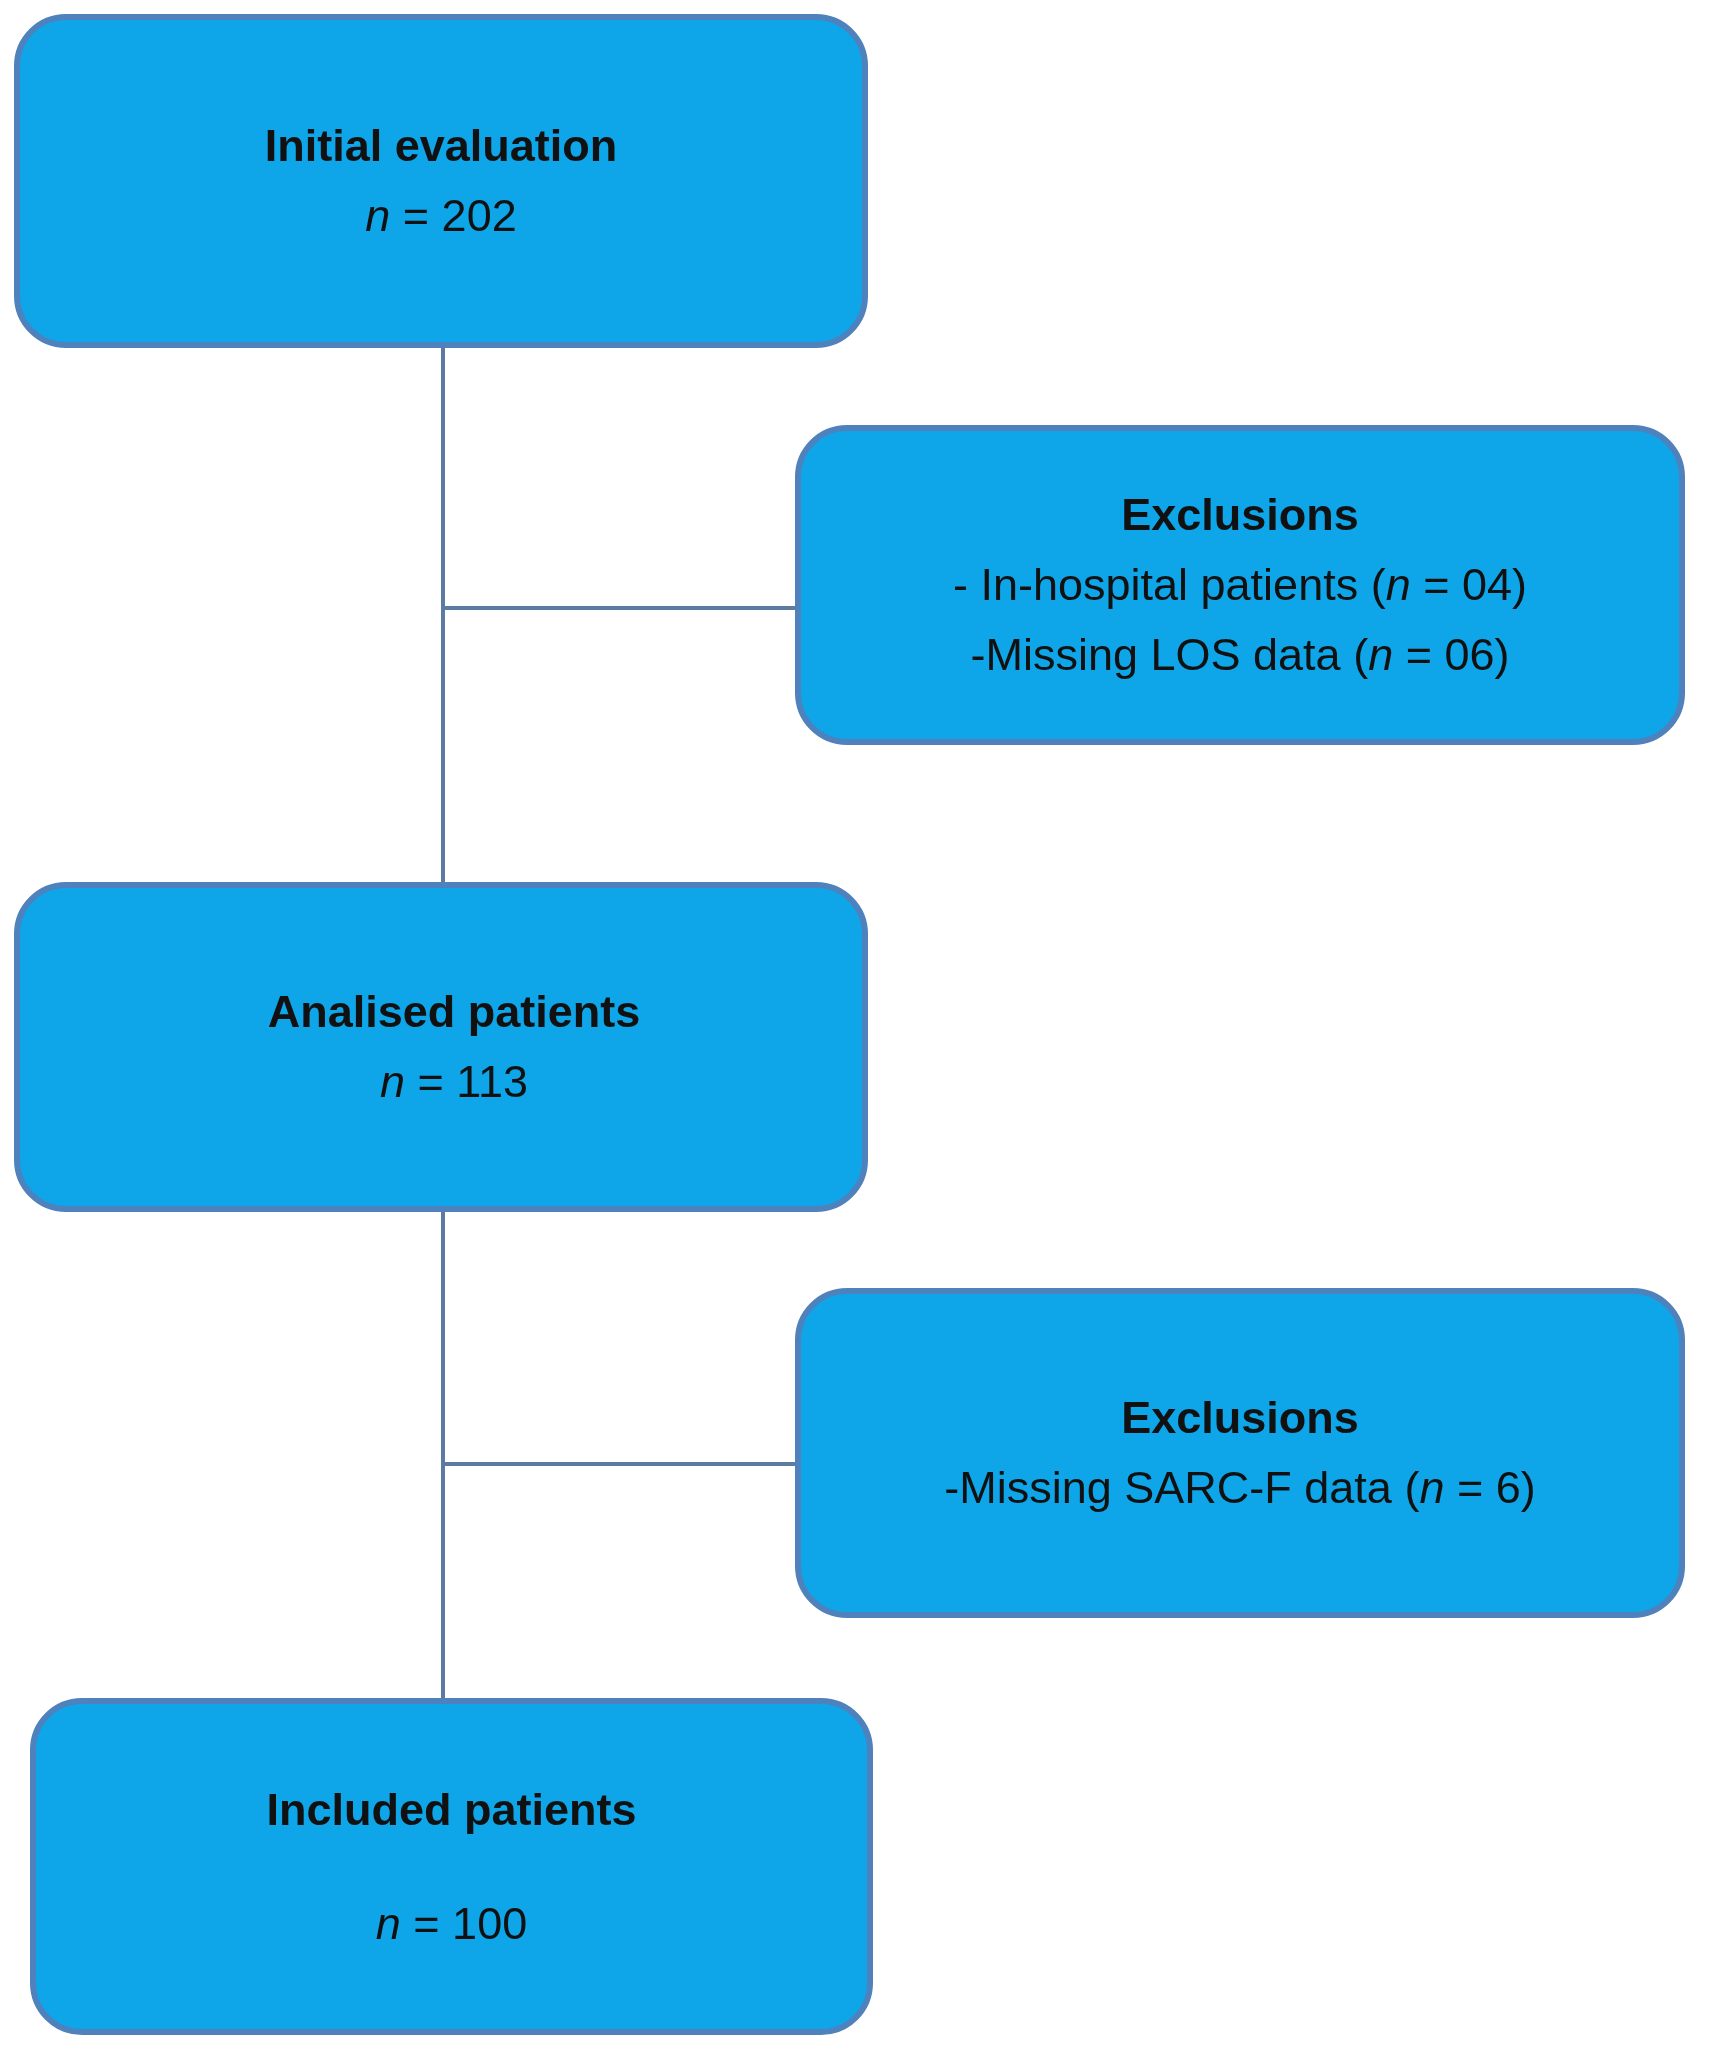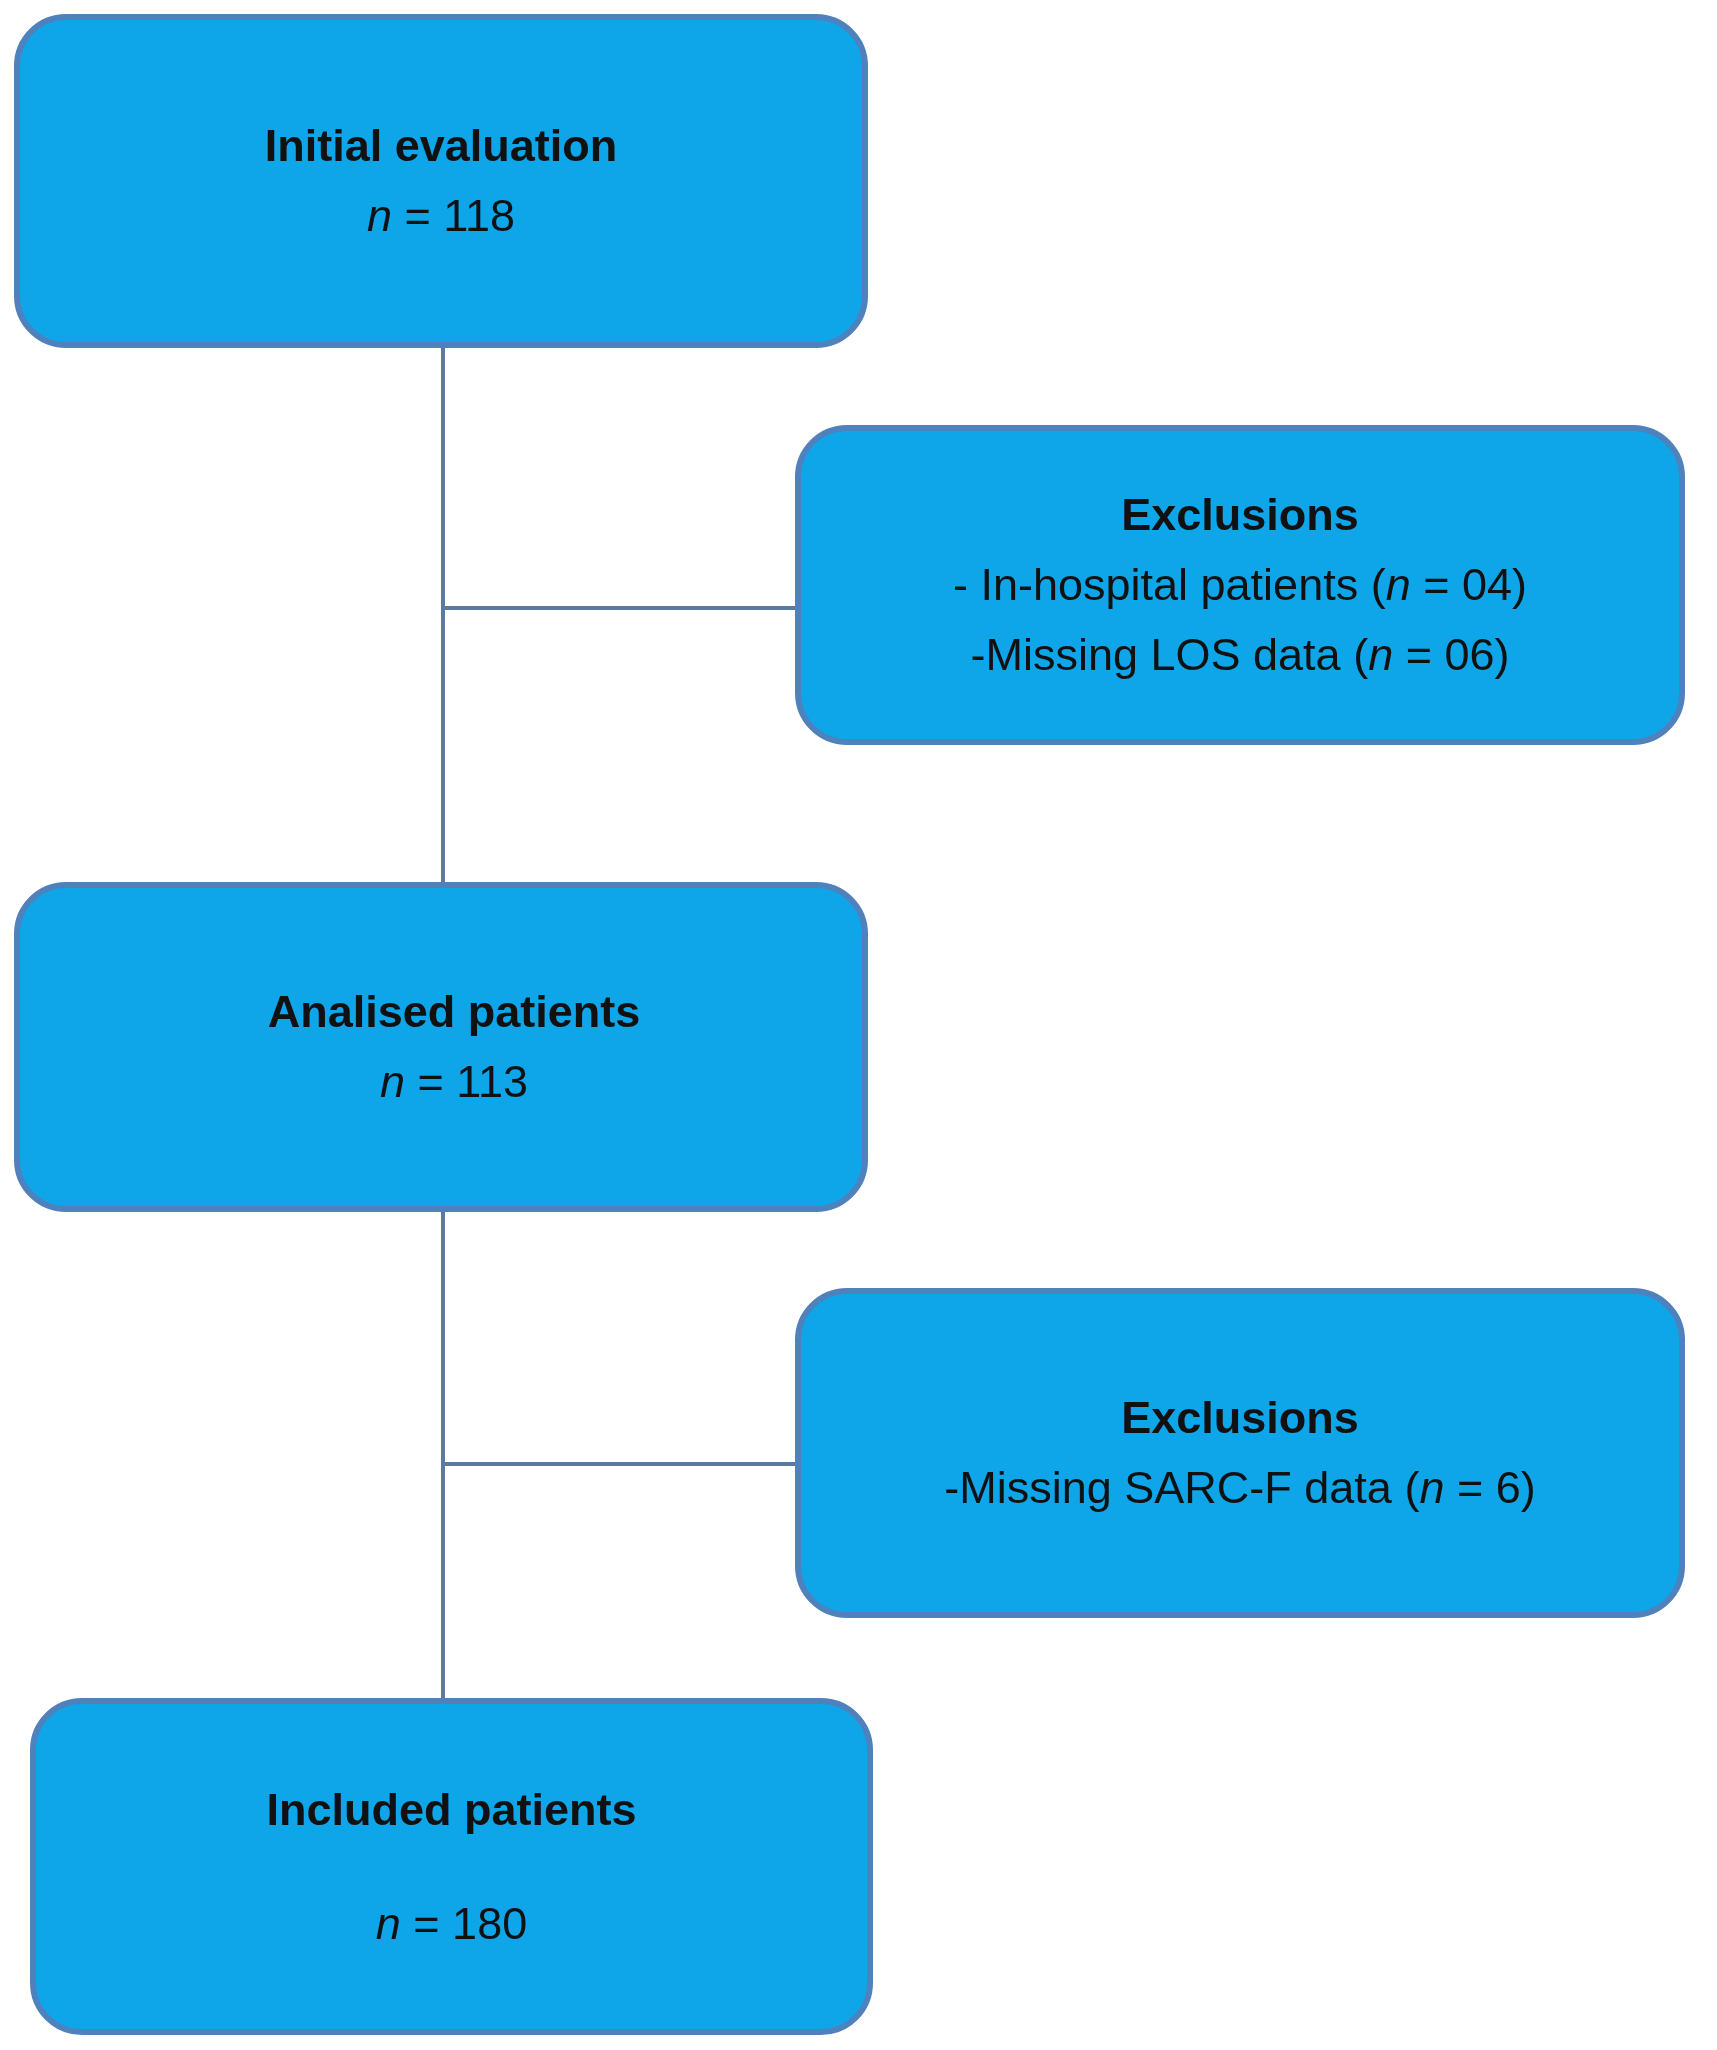--- a/index.html
+++ b/index.html
@@ -56,33 +56,33 @@
 
 <div class="canvas">
 
   <div class="connector" id="trunk1"></div>
   <div class="connector" id="branch1"></div>
   <div class="connector" id="trunk2"></div>
   <div class="connector" id="branch2"></div>
 
   <div class="node" id="box-initial">
       <div class="line bold"><span>Initial evaluation</span></div>
-      <div class="line"><span class="it">n</span><span> = 118</span></div>
+      <div class="line"><span class="it">n</span><span> = 202</span></div>
     </div>
   <div class="node" id="box-excl1">
       <div class="line bold"><span>Exclusions</span></div>
       <div class="line"><span>- In-hospital patients (</span><span class="it">n</span><span> = 04)</span></div>
       <div class="line"><span>-Missing LOS data (</span><span class="it">n</span><span> = 06)</span></div>
     </div>
   <div class="node" id="box-analysed">
       <div class="line bold"><span>Analised patients</span></div>
       <div class="line"><span class="it">n</span><span> = 113</span></div>
     </div>
   <div class="node" id="box-excl2">
       <div class="line bold"><span>Exclusions</span></div>
       <div class="line"><span>-Missing SARC-F data (</span><span class="it">n</span><span> = 6)</span></div>
     </div>
   <div class="node" id="box-included">
       <div class="line bold"><span>Included patients</span></div>
-      <div class="line"><span class="it">n</span><span> = 180</span></div>
+      <div class="line"><span class="it">n</span><span> = 100</span></div>
     </div>
 
 </div>
 
 </body></html>

